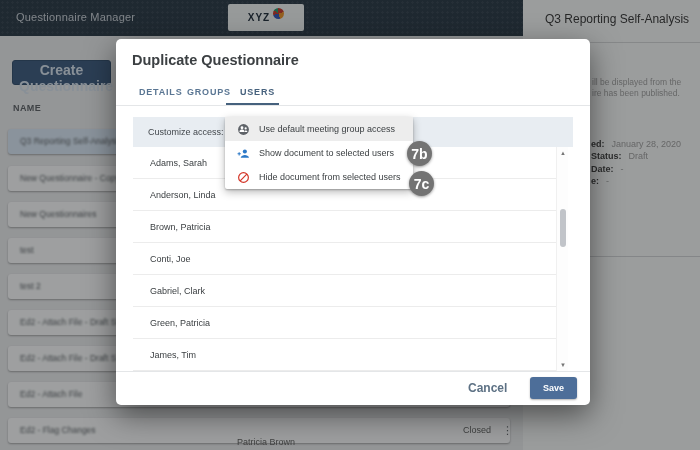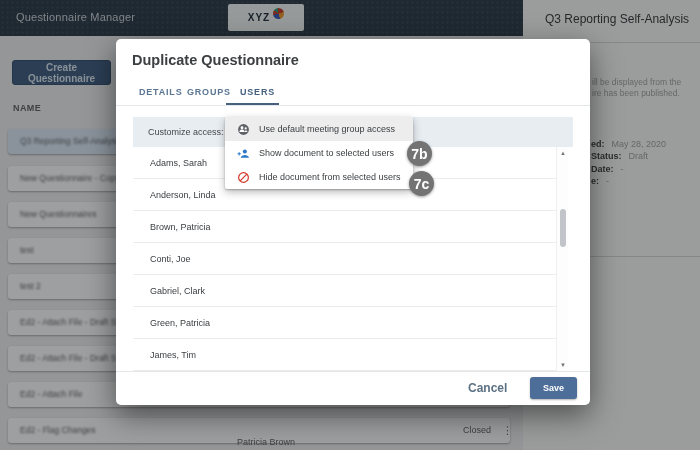--- a/index.html
+++ b/index.html
@@ -13,21 +13,21 @@
           background-size:5px 5px;box-shadow:0 2px 3px rgba(0,0,0,.25);}
   .app-title{position:absolute;left:16px;top:11px;font-size:11px;color:#c9cfd6;letter-spacing:.2px;}
   .logo{position:absolute;left:228px;top:4px;width:76px;height:27px;background:#eef0f1;
         border-radius:2px;display:flex;align-items:center;justify-content:center;gap:3px;}
   .logo-text{font-size:10px;font-weight:bold;color:#23303d;letter-spacing:1px;}
   .logo-pie{width:11px;height:11px;border-radius:50%;margin-top:-8px;
         background:conic-gradient(#c43b30 0 20%,#e8922a 20% 45%,#3558b8 45% 70%,#c43b30 70% 85%,#2a9a70 85%);}
 
   .left-panel{position:absolute;left:0;top:36px;width:523px;height:414px;background:#e9eaec;}
   .create-btn{position:absolute;left:12px;top:24px;width:99px;height:25px;background:#3f5c80;
-          border:1px solid #35506f;border-radius:3px;color:#d6e0ec;font-size:10px;font-weight:bold;
+          border:1px solid #35506f;border-radius:3px;color:#d6e0ec;font-size:14px;font-weight:bold;
           font-family:inherit;}
   .name-header{position:absolute;left:13px;top:67px;font-size:9px;font-weight:bold;color:#5f6368;letter-spacing:.4px;}
   .trow{position:absolute;left:8px;width:502px;height:25px;background:#f8f9fa;border-radius:3px;
         box-shadow:0 1px 2px rgba(0,0,0,.3);}
   .trow.hl{background:#d9e6f4;}
   .trow-name{position:absolute;left:12px;top:0;line-height:25px;font-size:8.5px;color:#5f6368;white-space:nowrap;}
   .blurred{filter:blur(1.2px);}
   .trow-owner{position:absolute;left:229px;top:12px;line-height:25px;font-size:9px;color:#616161;}
   .trow-status{position:absolute;left:455px;top:0;line-height:25px;font-size:9px;color:#616161;}
   .trow-kebab{position:absolute;left:494px;top:0;line-height:25px;font-size:11px;color:#5f6368;}
@@ -130,21 +130,21 @@
   </div>
 
   <div class="right-panel">
     <div class="rp-titlebar">
       <div class="rp-title">Q3 Reporting Self-Analysis</div>
     </div>
     <div class="rp-note" style="top:77px">ill be displayed from the</div>
     <div class="rp-note" style="top:88px">ire has been published.</div>
     <div class="rp-dash">-</div>
     <div class="rp-line" style="top:139px">
-      <span class="rp-label">ed:</span><span class="rp-value">May 28, 2020</span>
+      <span class="rp-label">ed:</span><span class="rp-value">January 28, 2020</span>
     </div>
     <div class="rp-line" style="top:151px">
       <span class="rp-label">Status:</span><span class="rp-value">Draft</span>
     </div>
     <div class="rp-line" style="top:164px">
       <span class="rp-label">Date:</span><span class="rp-value">-</span>
     </div>
     <div class="rp-line" style="top:176px">
       <span class="rp-label">e:</span><span class="rp-value">-</span>
     </div>

